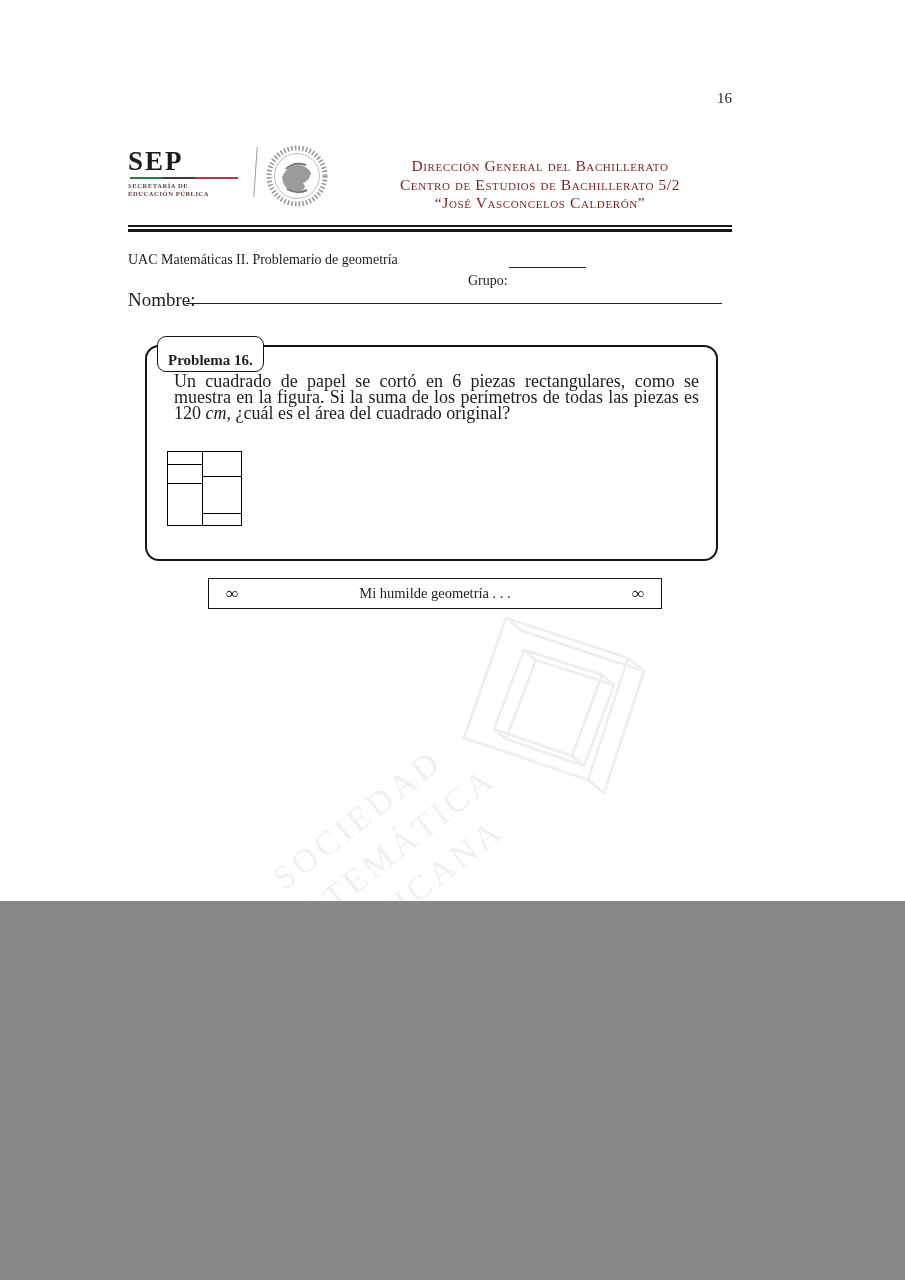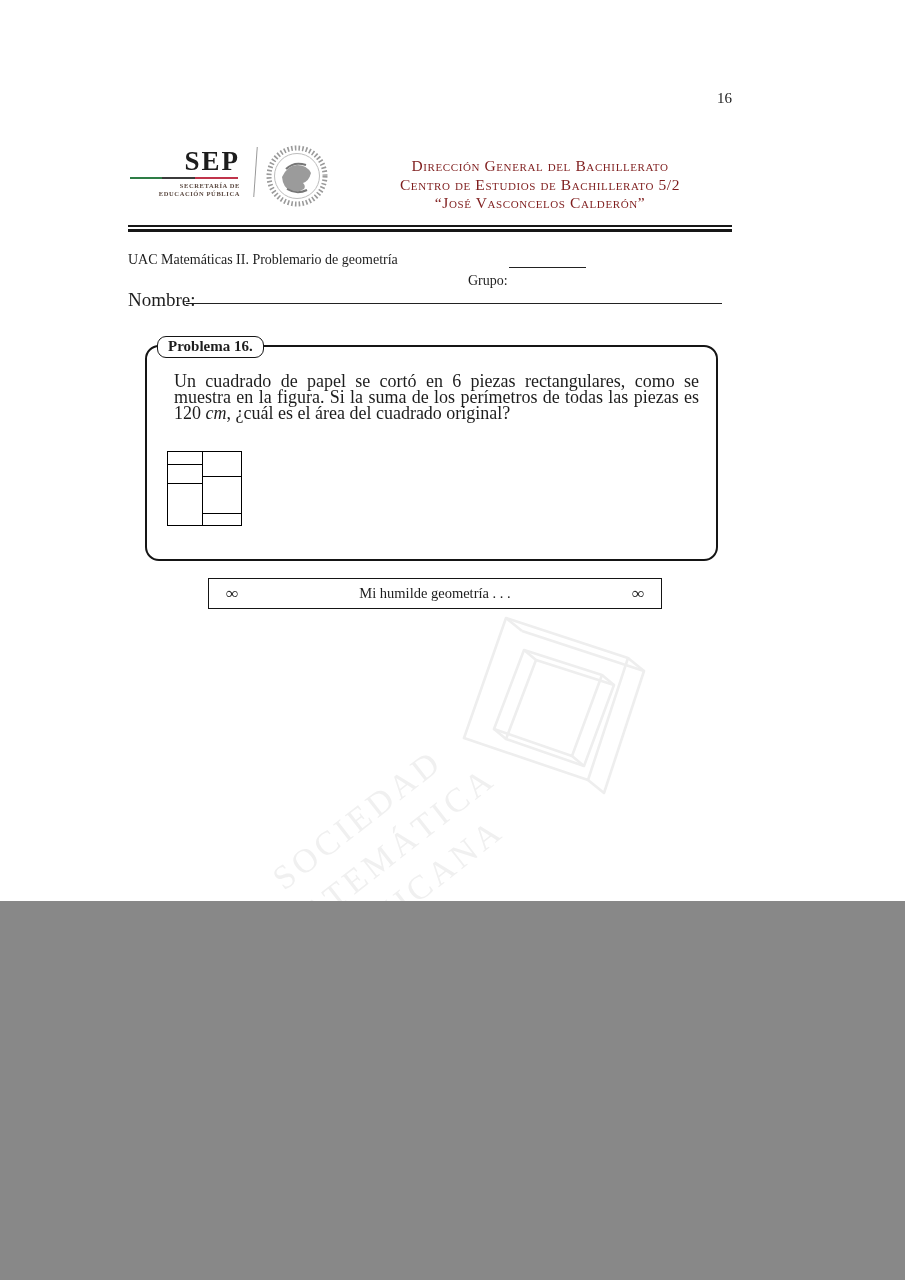--- a/index.html
+++ b/index.html
@@ -16,21 +16,21 @@
   .watermark-text{
     position:absolute;left:246px;top:787px;width:280px;
     transform:rotate(-38deg);transform-origin:center center;
     text-align:center;color:#f0f0f0;
     font-size:34px;line-height:46px;letter-spacing:4px;
     white-space:nowrap;
   }
   
   .page-number{position:absolute;left:700px;top:90px;width:32px;text-align:right;font-size:15px;}
   
-  .sep-block{position:absolute;left:128px;top:148px;width:112px;text-align:right;}
+  .sep-block{position:absolute;left:128px;top:148px;width:112px;text-align:left;}
   .sep-wordmark{font-size:27px;font-weight:bold;letter-spacing:2px;line-height:27px;}
   .flag-line{display:flex;width:108px;margin:2px auto 0 auto;height:2px;}
   .flag-line .g{width:32px;background:#2e7d46;}
   .flag-line .k{width:33px;background:#3b3b3b;}
   .flag-line .r{width:43px;background:#c0344b;}
   .sep-sub{margin-top:3px;font-size:6.5px;font-weight:bold;letter-spacing:0.6px;color:#5c4a42;line-height:7.5px;}
   .logo-divider{position:absolute;left:255px;top:147px;width:1px;height:50px;background:#999;transform:rotate(4deg);}
   .seal{position:absolute;left:264px;top:143px;}
   
   .header-text{
@@ -47,21 +47,21 @@
   .name-label{position:absolute;left:128px;top:289px;font-size:19px;}
   .name-line{position:absolute;left:186px;top:303px;width:536px;height:1px;background:#222;}
   
   .problem-box{
     position:absolute;left:145px;top:345px;width:569px;height:212px;
     border:2px solid #151515;border-radius:14px;background:transparent;
   }
   .problem-label{
     position:absolute;left:10px;top:-11px;
     background:#ffffff;border:1.5px solid #151515;border-radius:9px;
-    padding:1px 10px 2px 10px;font-weight:bold;font-size:15px;
+    padding:15px 10px 2px 10px;font-weight:bold;font-size:15px;
   }
   .problem-text{
     margin:26px 17px 0 27px;font-size:18px;line-height:16px;text-align:justify;
   }
   .problem-text i{font-style:italic;}
   
   .figure{position:absolute;left:20px;top:104px;width:73px;height:73px;border:1.3px solid #000;}
   .figure .ln{position:absolute;background:#000;}
   .ln.v-main{left:33.5px;top:0;width:1.3px;height:73px;}
   .ln.l-h1{left:0;top:11.5px;width:33.5px;height:1.3px;}

